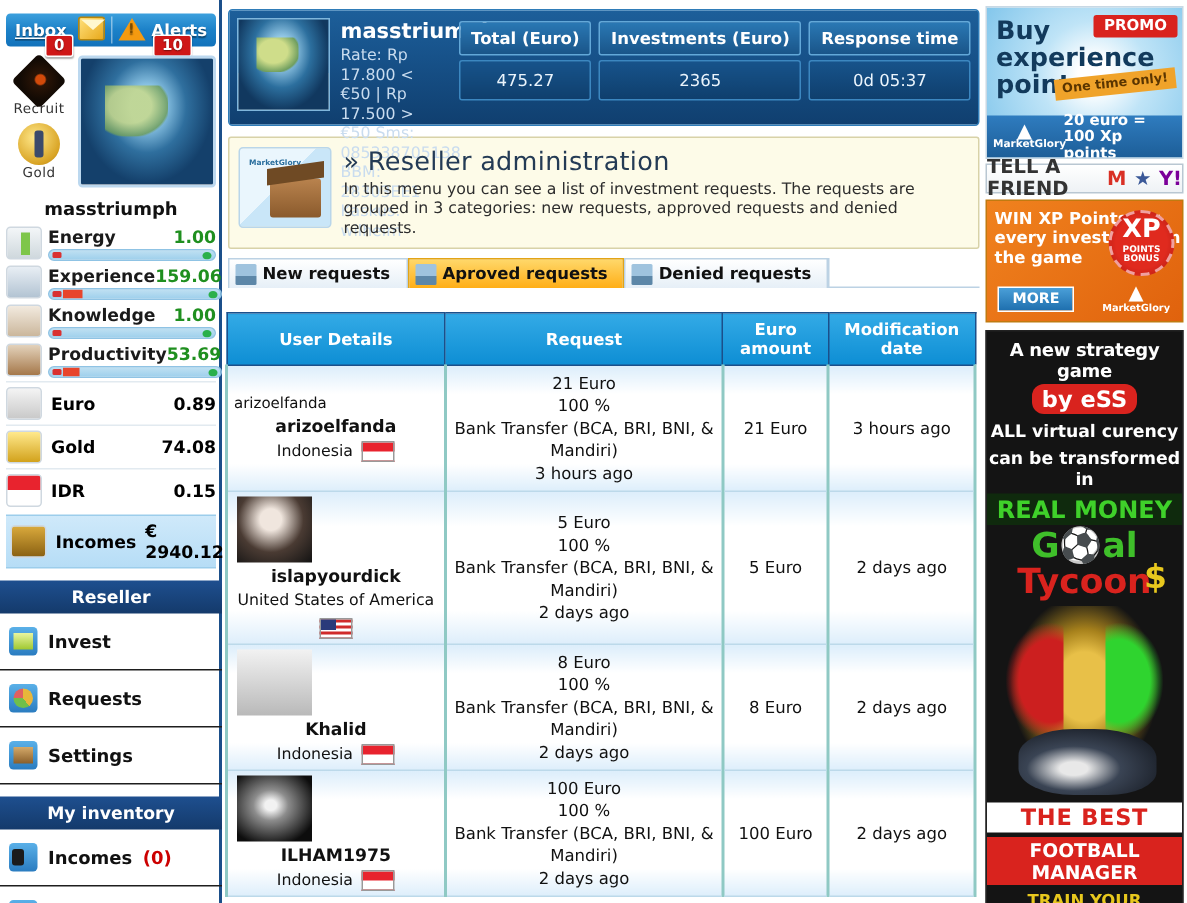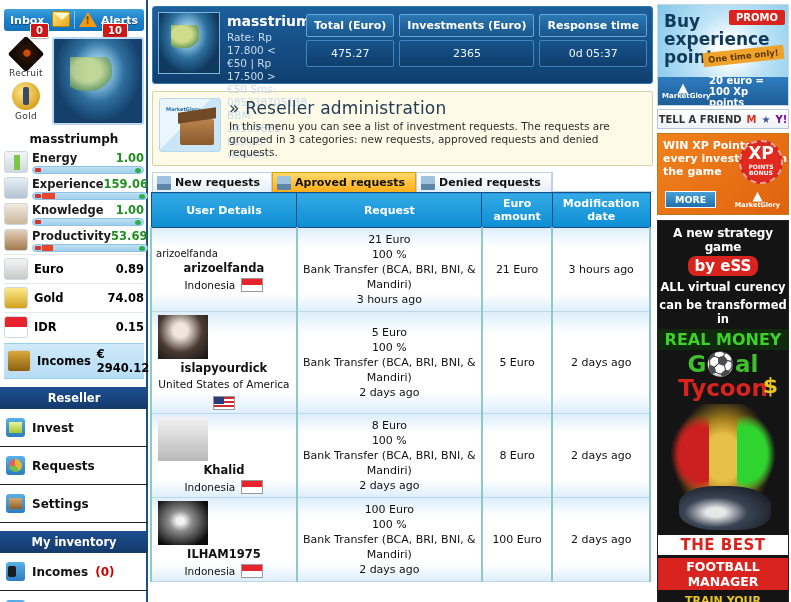--- a/index.html
+++ b/index.html
@@ -26,21 +26,21 @@
     background: linear-gradient(to bottom, #3ca0dd 0%, #1c81c8 50%, #1272bb 100%);
     border-radius: 3px;
     position: relative;
   }
   .topbar-half {
     flex: 1; display: flex; align-items: center; justify-content: center;
     position: relative; color: #fff; font-weight: bold; font-size: 11px;
     text-shadow: 0 1px 1px rgba(0,0,0,.45);
     cursor: pointer;
   }
-  .topbar-half.left { justify-content: flex-start; padding-left: 6px; }
+  .topbar-half.left { justify-content: flex-start; padding-left: 6px; text-decoration: underline; }
   .topbar-half.right { justify-content: flex-end; padding-right: 6px; }
   .topbar-sep { width: 1px; background: rgba(255,255,255,.45); margin: 2px 0; }
   .env-icon {
     position: absolute; right: 4px; top: 2px; width: 18px; height: 16px;
     background: linear-gradient(135deg,#ffe07a,#e8a91c);
     border: 1px solid #b8860b; border-radius: 2px;
   }
   .env-icon:after {
     content: ""; position: absolute; left: 1px; top: 1px;
     border-left: 8px solid transparent; border-right: 8px solid transparent;
@@ -218,21 +218,21 @@
     background:#6f4a24; transform: skewY(-8deg);
   }
   .panel-ico .mg { position:absolute; left:6px; top:7px; font-size:5px; color:#2a6f9e; font-weight:bold;}
   .panel-txt { flex: 1; }
   .panel-title {
     font-size: 17px; color: #243b55; font-weight: normal; letter-spacing: .2px;
     font-family: "DejaVu Sans", "Liberation Sans", sans-serif;
   }
   .panel-desc { font-size: 10.5px; color: #2d2d2d; line-height: 13px; margin-top: 2px;}
 
-  .tabs { display: flex; margin: 6px 2px 0 2px; align-items: flex-end; height: 20px; border-bottom: 0;}
+  .tabs { display: flex; margin: 6px 2px 16px 2px; align-items: flex-end; height: 20px; border-bottom: 0;}
   .tab {
     display: flex; align-items: center; gap: 4px; padding: 3px 10px 3px 4px;
     font-weight: bold; font-size: 11px; color: #111; cursor: pointer;
     background: linear-gradient(to bottom,#ffffff,#e6eff7);
     border: 1px solid #bcd2e4; border-bottom: none; height: 20px;
     min-width: 120px;
   }
   .tab.active {
     background: linear-gradient(to bottom,#ffd86a,#ffae17);
     border-color: #e2a417;
@@ -303,21 +303,21 @@
     background: linear-gradient(to bottom,#2f7cbf,#1d5e98);
     display: flex; align-items: center; padding: 0 4px; gap: 5px;
   }
   .ad1 .mg-logo { color:#fff; font-size:7px; font-weight:bold; text-align:center; width:42px;}
   .ad1 .mg-logo .tri { font-size: 13px; line-height: 9px; display:block;}
   .ad1 .xp { color: #fff; font-size: 10px; font-weight: bold; line-height: 11px;}
   .tell {
     margin: 3px 2px 0 2px; height: 20px; border: 1px solid #b9c7d2;
     background: linear-gradient(to bottom,#ffffff,#eef2f5);
     display: flex; align-items: center; justify-content: center; gap: 5px;
-    font-size: 10px; font-weight: bold; color: #333; cursor: pointer;
+    font-size: 13px; font-weight: bold; color: #333; cursor: pointer;
   }
   .tell .g { color:#d93025; font-weight:bold; }
   .tell .f { color:#3b5998; font-weight:bold; }
   .tell .y { color:#7b0099; font-weight:bold; }
   .ad2 {
     margin: 4px 2px 0 2px; height: 82px; border: 1px solid #c07a10;
     background: linear-gradient(135deg,#f0821e,#e0620d);
     position: relative;
   }
   .ad2 .txt { position:absolute; left:5px; top:5px; color:#fff; font-weight:bold; font-size:11px; line-height:13px;}

